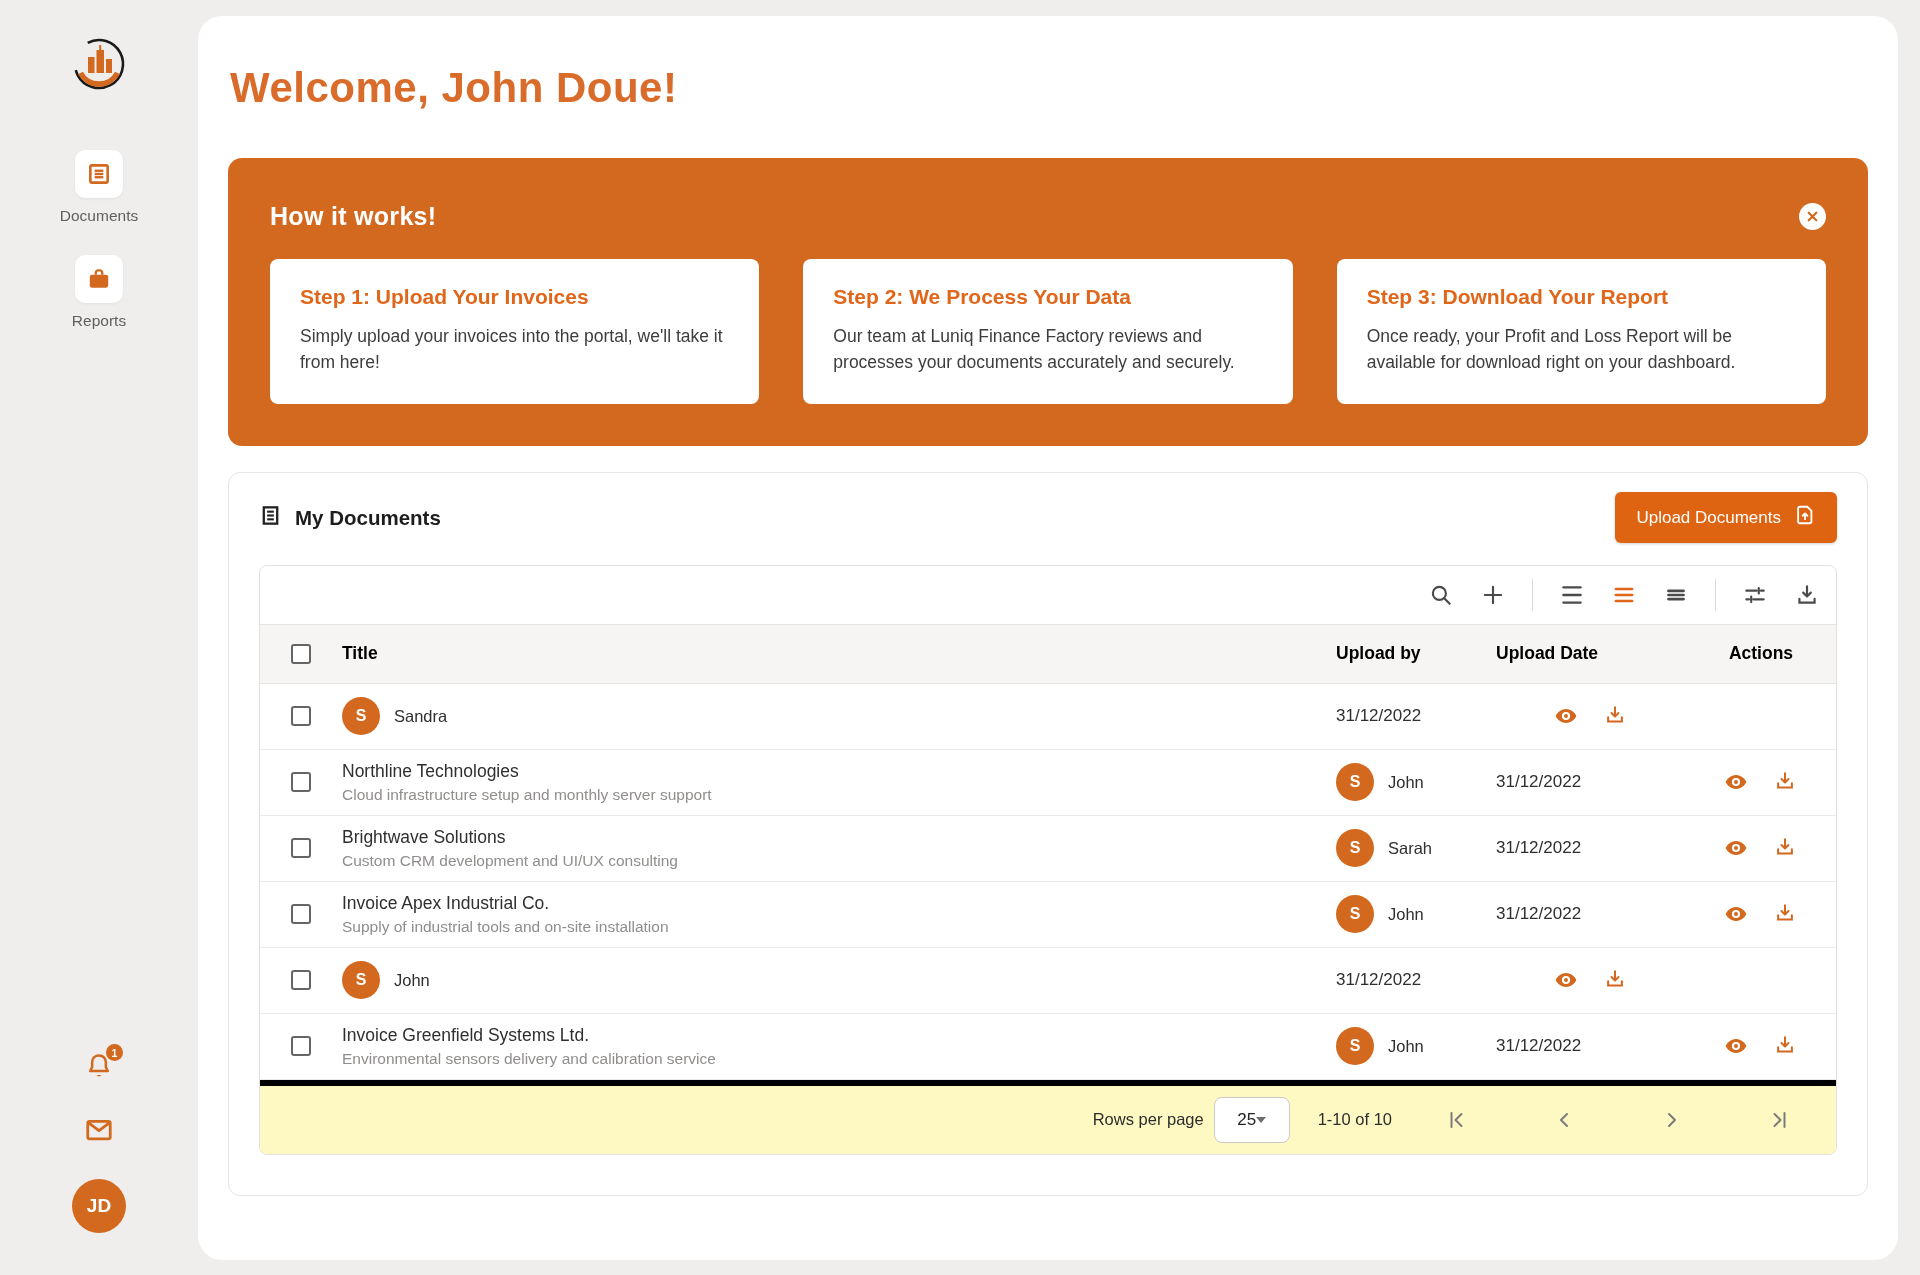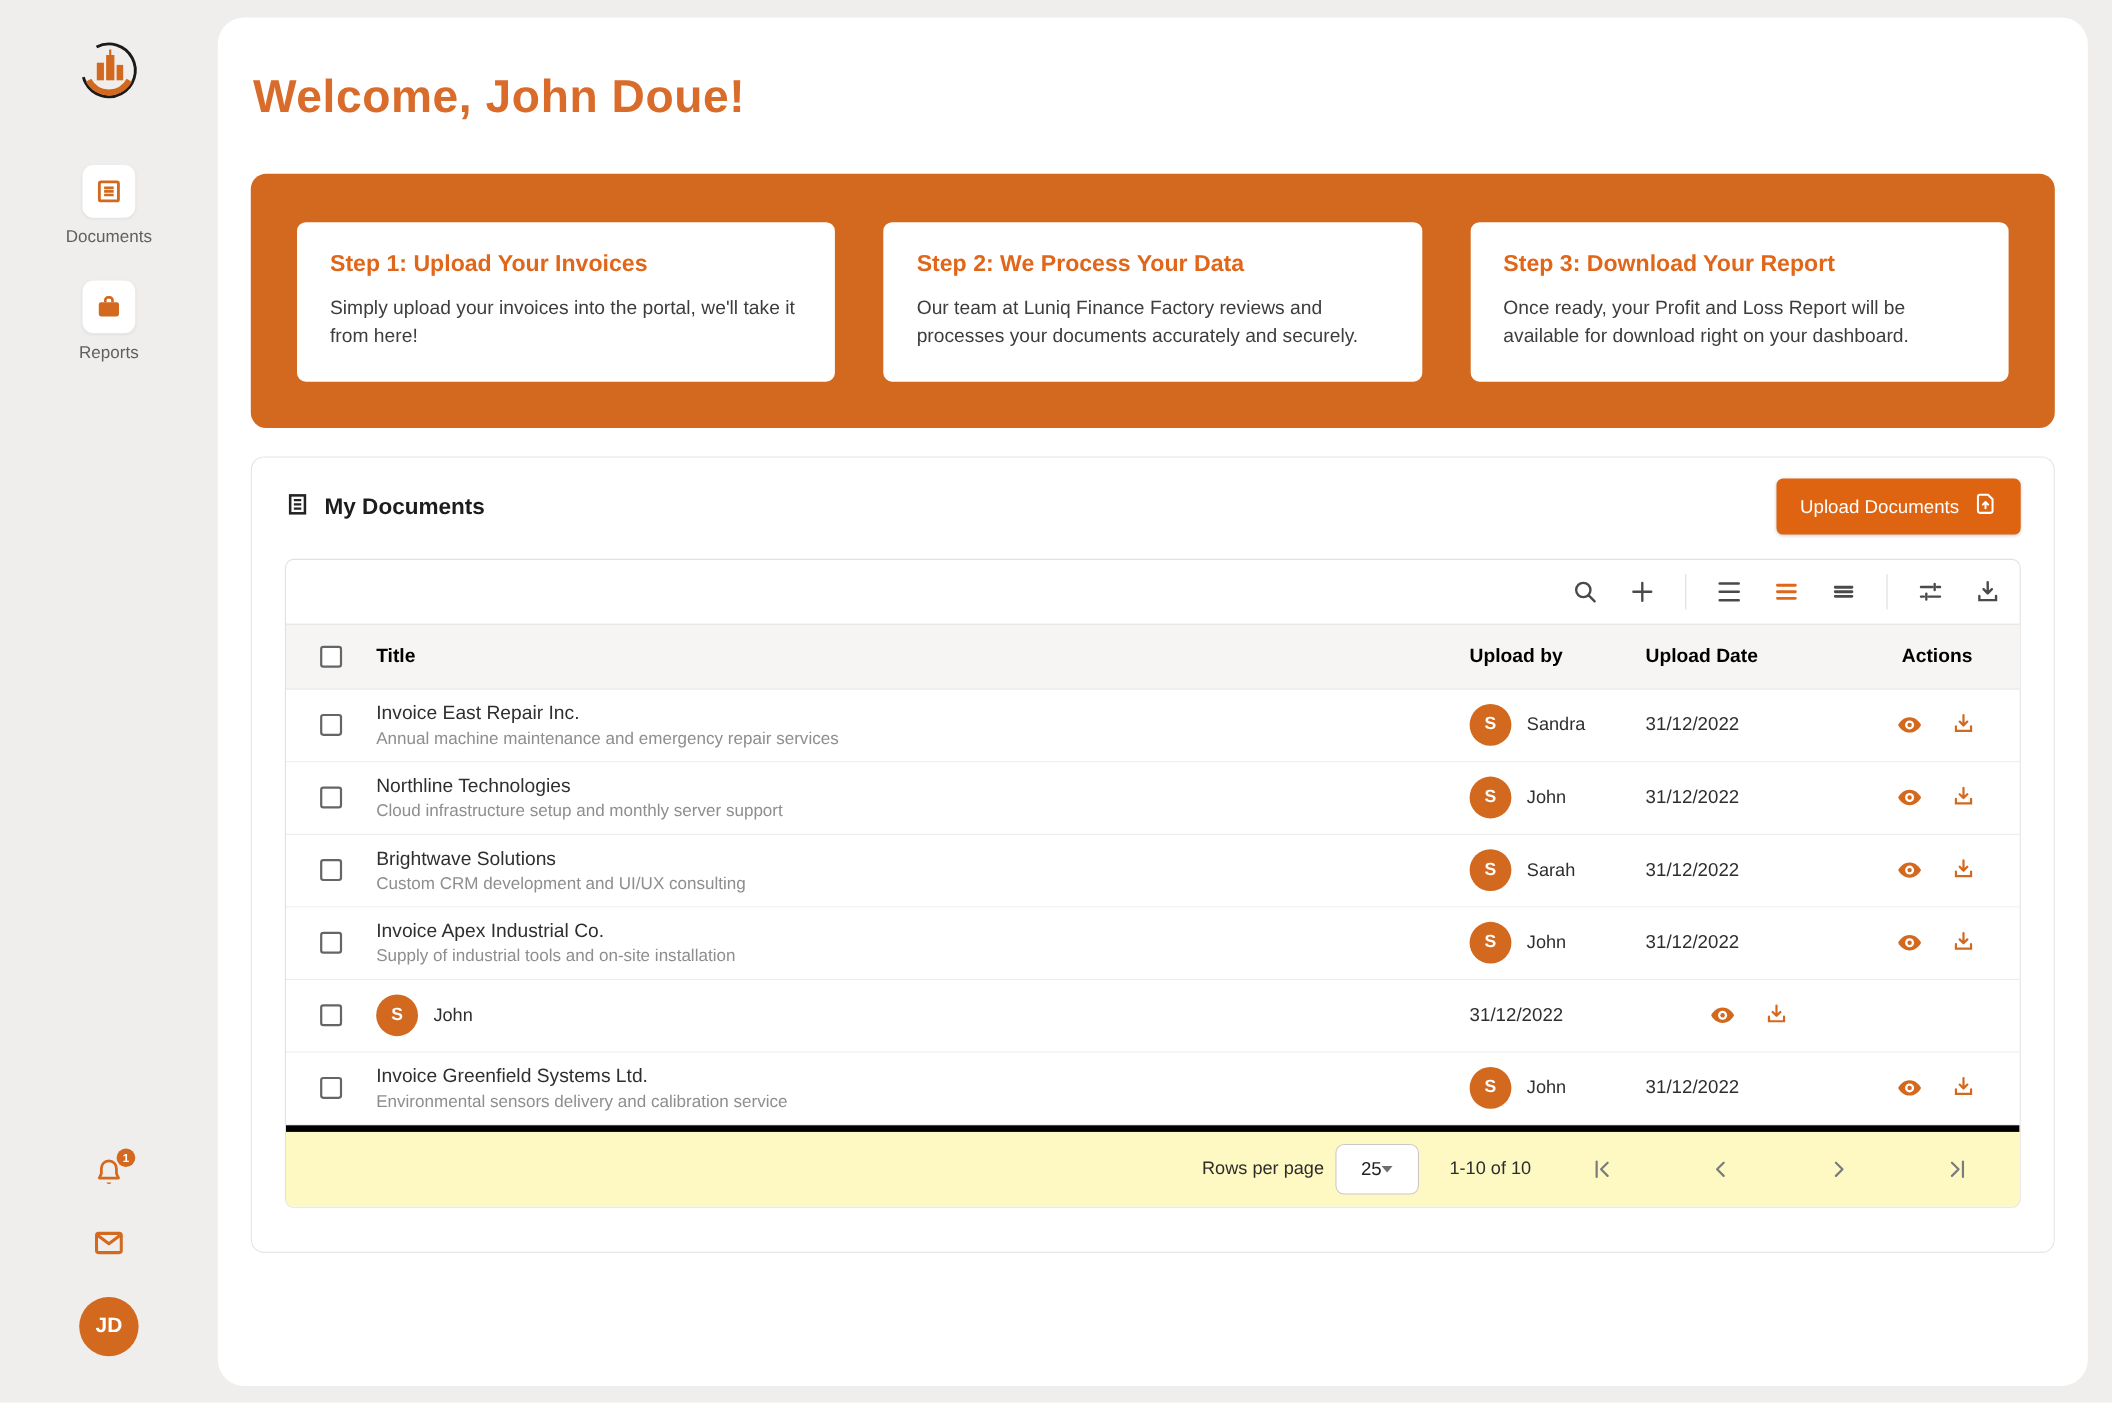--- a/index.html
+++ b/index.html
@@ -197,20 +197,28 @@
     </div>
     <div class="user-avatar">JD</div>
   </div>
 </aside>
 
 <main class="main">
 
   <h1 class="welcome">Welcome, John Doue!</h1>
 
   <section class="banner">
+    <div class="banner-head">
+      <div class="banner-title">How it works!</div>
+      <button class="close-btn">
+        <svg viewBox="0 0 24 24" width="13" height="13">
+          <path d="M5 5l14 14M19 5L5 19" stroke="currentColor" stroke-width="4" stroke-linecap="round"></path>
+        </svg>
+      </button>
+    </div>
     <div class="cards">
 
         <div class="card">
           <div class="card-title">Step 1: Upload Your Invoices</div>
           <div class="card-body">Simply upload your invoices into the portal, we'll take it from here!</div>
         </div>
 
         <div class="card">
           <div class="card-title">Step 2: We Process Your Data</div>
           <div class="card-body">Our team at Luniq Finance Factory reviews and processes your documents accurately and securely.</div>
@@ -300,24 +308,20 @@
         <div>Upload by</div>
         <div>Upload Date</div>
         <div style="text-align:center">Actions</div>
       </div>
 
       <div class="grid-body">
 
           <div class="grid-row">
             <div class="cell-check">
               <span class="checkbox"></span>
-            </div>
-            <div class="cell-title">
-              <div class="row-title">Invoice East Repair Inc.</div>
-              <div class="row-subtitle">Annual machine maintenance and emergency repair services</div>
             </div>
             <div class="cell-user">
               <span class="avatar-s">S</span>
               <span class="row-name">Sandra</span>
             </div>
             <div class="cell-date">31/12/2022</div>
             <div class="cell-actions">
               <span class="action-icon">
                 <svg viewBox="0 0 24 24" width="24" height="24">
                   <path d="M12 5C6.7 5 2.8 9.2 1.6 12 2.8 14.8 6.7 19 12 19s9.2-4.2 10.4-7C21.2 9.2 17.3 5 12 5z" fill="currentColor"></path>

